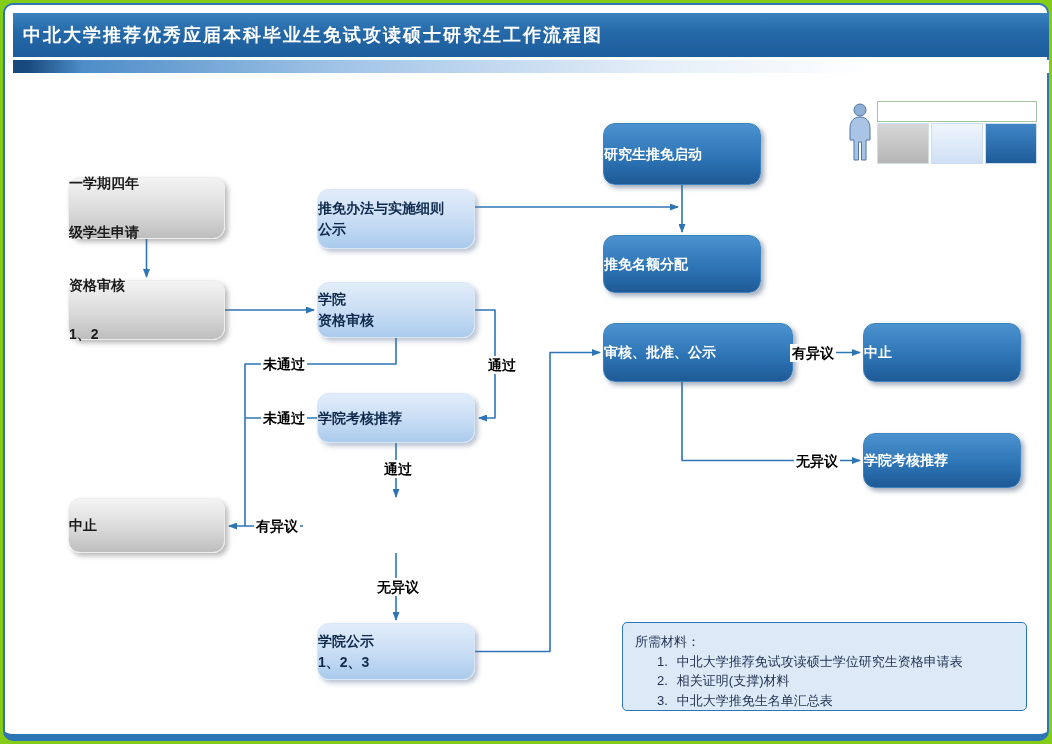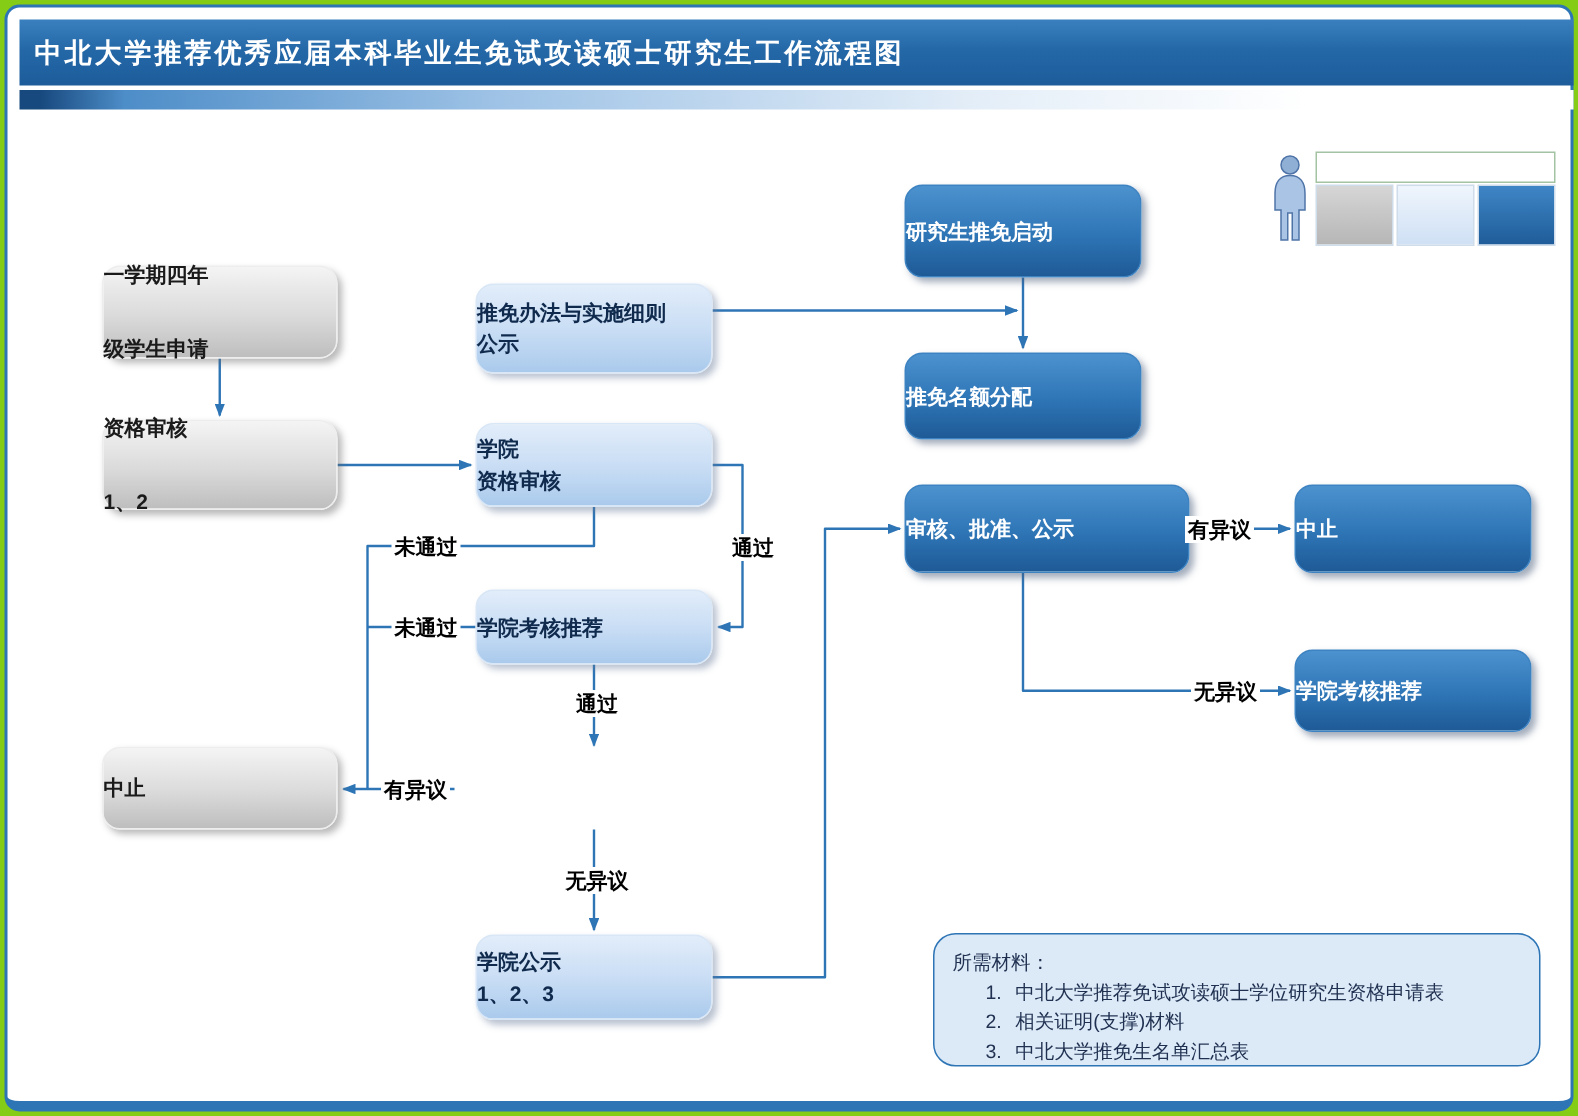--- a/index.html
+++ b/index.html
@@ -25,21 +25,21 @@
     color:#1a1a1a; border:1px solid #EDEDED; box-shadow:3px 3px 5px rgba(100,100,100,0.45);gap:28px; }
   .node.light { background:linear-gradient(180deg,#E2EDFA 0%,#C7DCF4 55%,#AACAEC 100%);
     color:#0F2A4D; border:1px solid #D8E6F6; box-shadow:3px 3px 5px rgba(100,120,150,0.45); }
   .node.dark { background:linear-gradient(180deg,#4C92CF 0%,#2E75B6 55%,#1E5A96 100%);
     color:#fff; border:1px solid #3E83C1; box-shadow:3px 3px 5px rgba(70,90,120,0.5); }
 
   .elabel { position:absolute; font-size:14px; font-weight:600; color:#000;
     background:#fff; padding:0 2px; line-height:18px; white-space:nowrap; }
 
   .notes { position:absolute; left:617px; top:617px; width:405px; height:89px;
-    background:#DCE9F7; border:1px solid #2E75B6; border-radius:15px;
+    background:#DCE9F7; border:1px solid #2E75B6; border-radius:5px;
     padding:9px 12px; color:#1F3050; font-size:13px; font-weight:500; line-height:1.5; }
   .note-item { display:flex; padding-left:22px; gap:9px; }
 
   .legend { position:absolute; left:840px; top:94px; width:196px; height:68px; }
   .legend svg.person { position:absolute; left:0; top:3px; }
   .legend-table { position:absolute; left:32px; top:2px; width:160px; height:64px; }
   .legend-head { height:21px; background:#fff; border:1px solid #A3C3A3; }
   .legend-cells { display:flex; height:41px; margin-top:1px; gap:2px; }
   .legend-cells .cell { flex:1; border:1px solid #CFDCEA; }
   .cell.gray { background:linear-gradient(180deg,#D6D6D6,#B6B6B6); }

